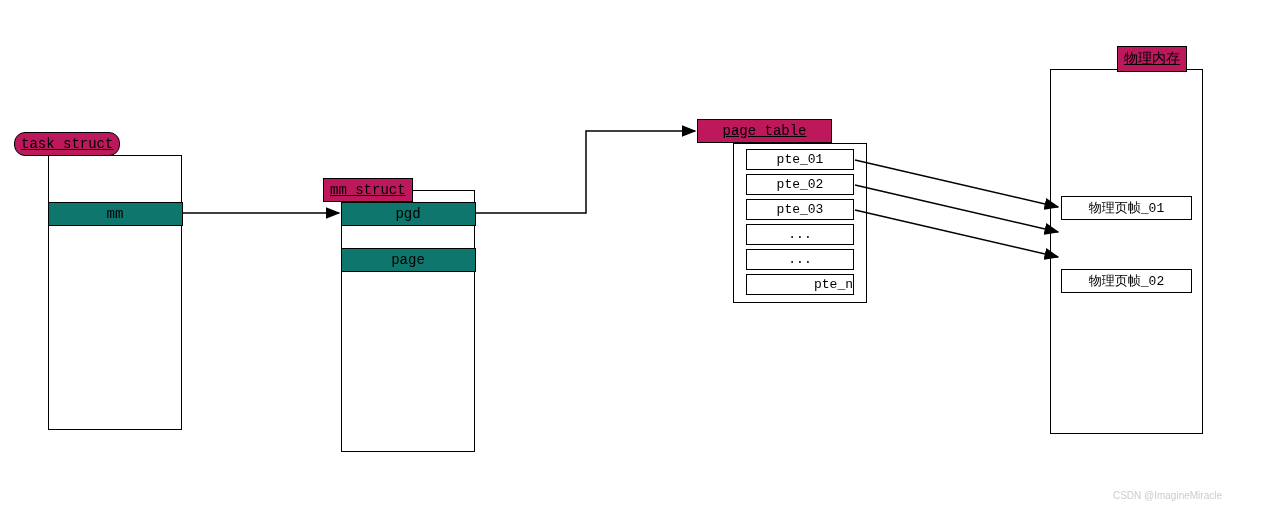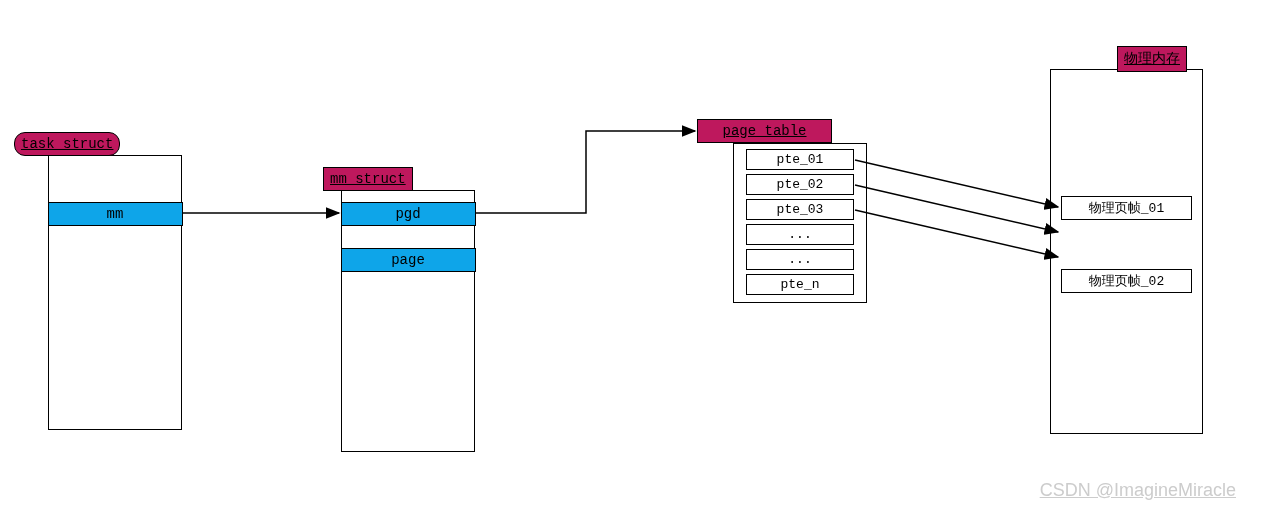--- a/index.html
+++ b/index.html
@@ -26,65 +26,64 @@
       border: 1.5px solid #000;
       background: #fff;
     }
     .row {
       position: absolute;
       left: -1.5px;
       right: -1.5px;
       border: 1.5px solid #000;
       text-align: center;
       padding: 3px 12px;
-      background: #0ea5e9;
+      background: #0f766e;
     }
     .thin-row {
        position: absolute;
        left: 12px;
        right: 12px;
        border: 1.5px solid #000;
        text-align: center;
        padding: 2px 0;
        background: #fff;
        font-size: 13px;
     }
     .watermark {
       position: absolute;
-      right: 30px;
+      right: 44px;
       bottom: 8px;
       color: #ccc;
       font-family: Arial, sans-serif;
-      font-size: 18px;
-      text-decoration: underline;
+      font-size: 10px;
     }
     svg { position: absolute; top: 0; left: 0; z-index: 1; }
   </style>
 </head>
 <body>
 
 <div class="box-label" style="left:14px; top:132px;border-radius:11px;">task_struct</div>
 <div class="container" style="left:48px; top:155px; width:134px; height:275px;">
   <div class="row" style="top:46px;">mm</div>
 </div>
 
-<div class="box-label" style="left:323px; top:167px;">mm_struct</div>
+<div class="box-label" style="left:323px; top:178px;">mm_struct</div>
 <div class="container" style="left:341px; top:190px; width:134px; height:262px;">
   <div class="row" style="top:11px;">pgd</div>
   <div class="row" style="top:57px;">page</div>
 </div>
 
 <div class="box-label" style="left:697px; top:119px; width:135px;">page table</div>
 <div class="container" style="left:733px; top:143px; width:134px; height:160px;">
   <div class="thin-row" style="top:5px;">pte_01</div>
   <div class="thin-row" style="top:30px;">pte_02</div>
   <div class="thin-row" style="top:55px;">pte_03</div>
   <div class="thin-row" style="top:80px;">...</div>
   <div class="thin-row" style="top:105px;">...</div>
-  <div class="thin-row" style="top:130px;">pte_n</div>
+  <div class="thin-row" style="top:130px;text-align:right;">pte_n</div>
 </div>
 
 <div class="box-label" style="left:1117px; top:46px;">物理内存</div>
 <div class="container" style="left:1050px; top:69px; width:153px; height:365px;">
   <div class="thin-row" style="top:126px; left:10px; right:10px;">物理页帧_01</div>
   <div class="thin-row" style="top:151px; left:10px; right:10px;margin-top:48px;">物理页帧_02</div>
 </div>
 
 <svg width="1266" height="509">
   <defs>

